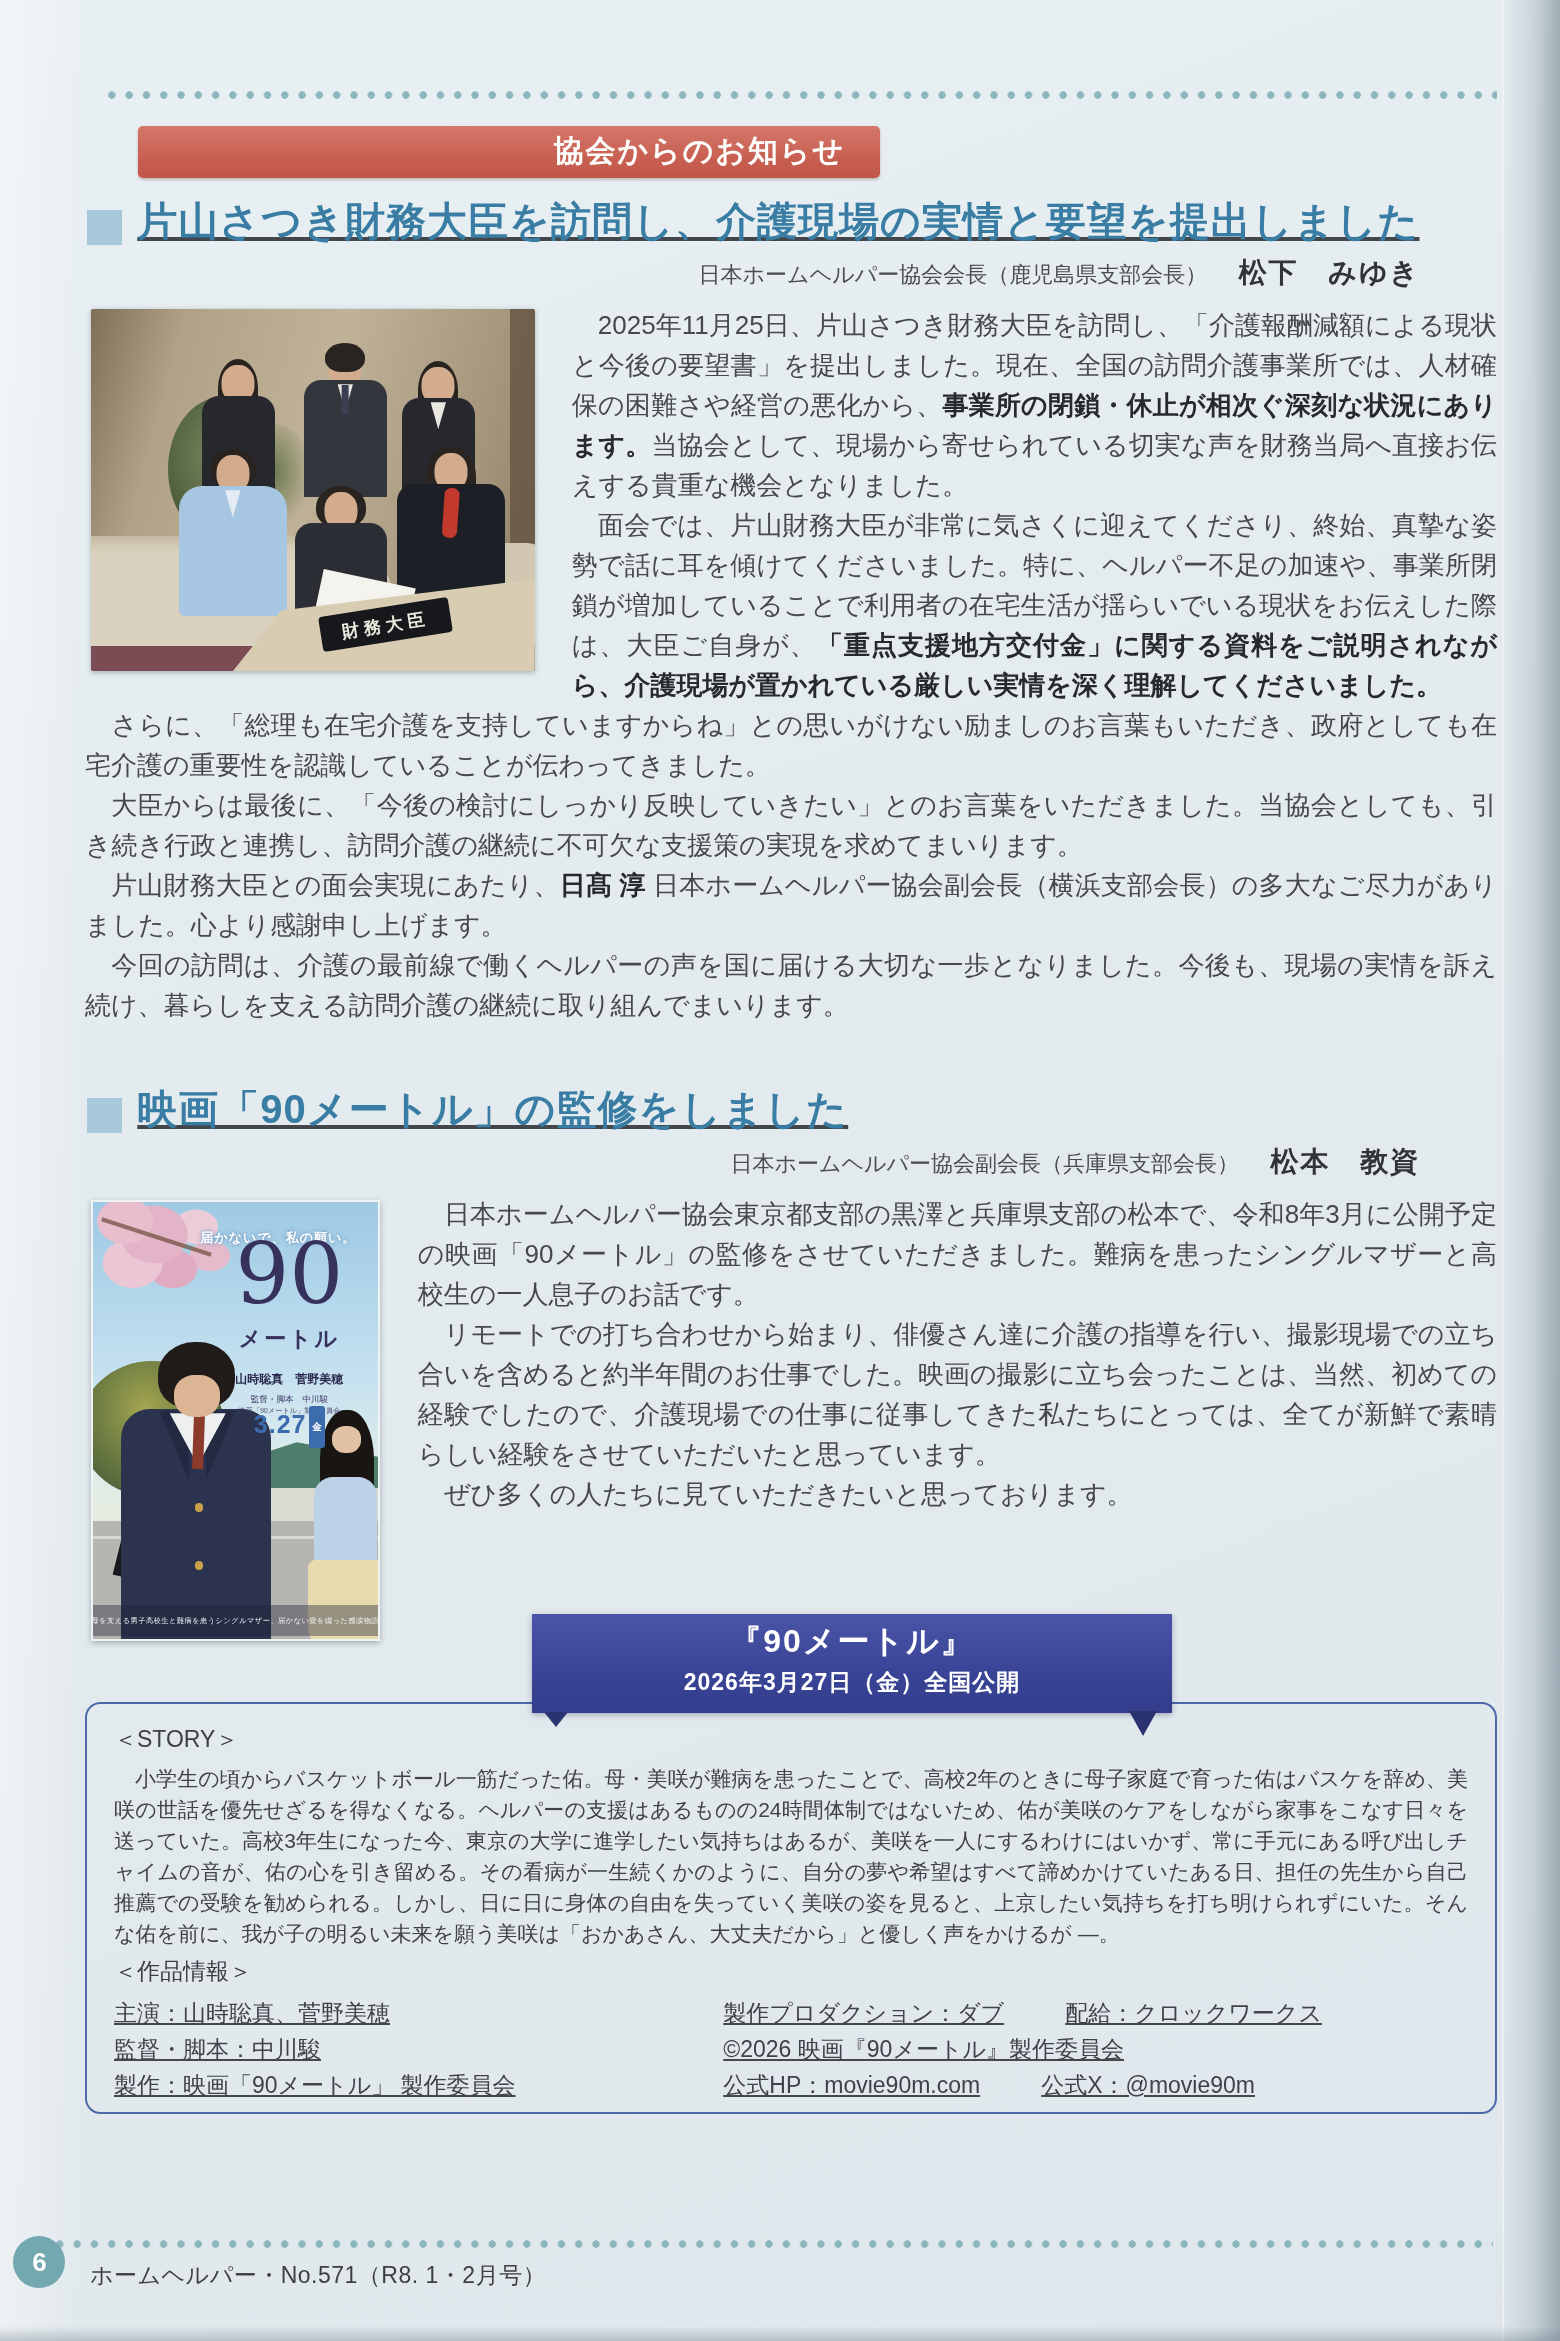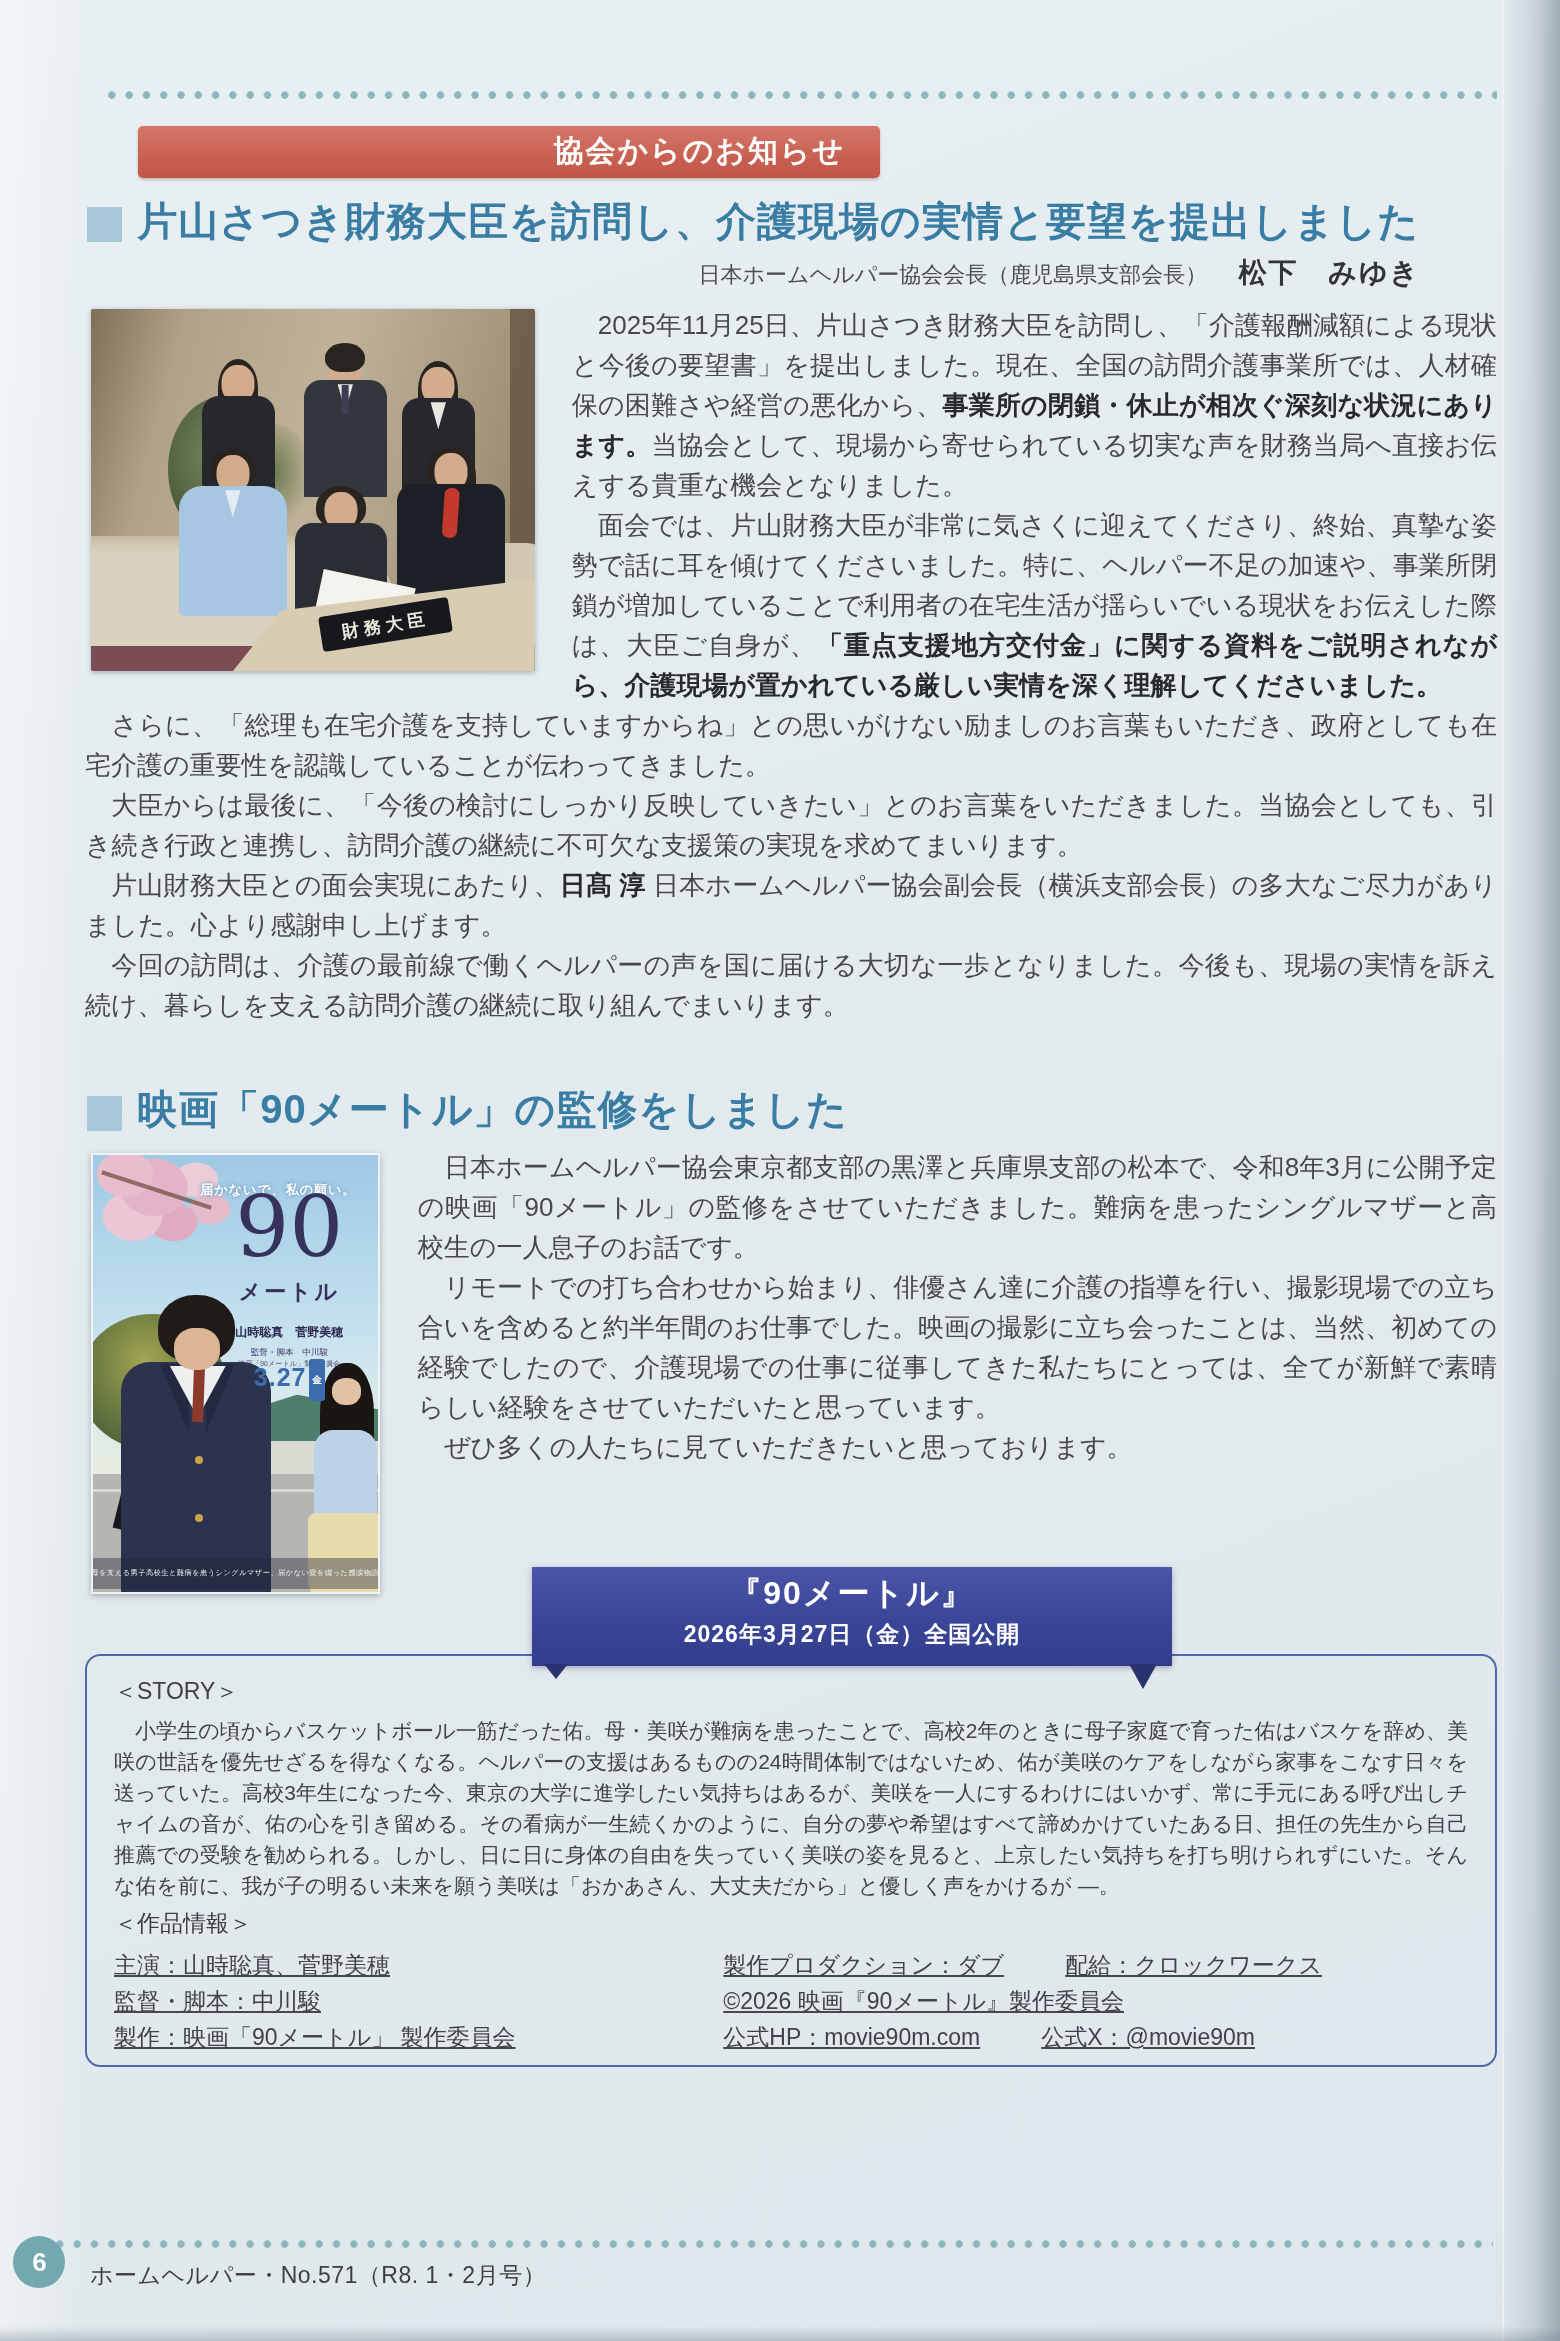--- a/index.html
+++ b/index.html
@@ -14,21 +14,21 @@
   .dotted.top{margin:33px 0 0 21px;}
 
   
   .notice-banner{margin:25px 0 0 53px;width:742px;height:52px;border-radius:4.8px;
         background:linear-gradient(180deg,#d4776a 0%,#c65d4f 70%,#bf5648 100%);
         box-shadow:0 1.9px 2.9px rgba(120,70,60,.3);
         display:flex;align-items:center;justify-content:flex-end;padding-right:35px;box-sizing:border-box;}
   .notice-banner span{color:#fdfdfb;font-size:30px;font-weight:700;letter-spacing:1.9px;}
 
   
-  .headline{display:flex;align-items:center;margin:19px 0 0 0;}
+  .headline{display:flex;align-items:flex-end;margin:19px 0 0 0;text-decoration:underline;}
   .headline .bullet{flex:0 0 auto;width:35px;height:35px;background:#a9c9da;margin:7.7px 15.4px 0 1.9px;}
   .headline .htext{font-size:40px;font-weight:700;color:#3a7da4;letter-spacing:1px;line-height:1.2;}
 
   .byline{text-align:right;margin:9.6px 77px 0 0;white-space:nowrap;}
   .byline .org{font-size:22px;color:#4a4d52;}
   .byline .name{font-size:28px;font-weight:700;color:#303338;margin-left:27px;letter-spacing:1.9px;}
 
   
   .article{margin-top:13.4px;font-size:26px;line-height:40px;color:#45484d;text-align:justify;}
   .article p{margin:0;}
@@ -232,20 +232,24 @@
       <p><span>　片山財務大臣との面会実現にあたり、</span><b>日髙 淳</b><span> 日本ホームヘルパー協会副会長（横浜支部会長）の多大なご尽力がありました。心より感謝申し上げます。</span></p>
       <p>　今回の訪問は、介護の最前線で働くヘルパーの声を国に届ける大切な一歩となりました。今後も、現場の実情を訴え続け、暮らしを支える訪問介護の継続に取り組んでまいります。</p>
       <div style="clear:both;"></div>
     </div>
 
     <div class="headline" style="margin-top:60px;">
       <span class="bullet"></span>
       <span class="htext">映画「90メートル」の監修をしました</span>
     </div>
 
+    <div class="byline">
+      <span class="org">日本ホームヘルパー協会副会長（兵庫県支部会長）</span>
+      <span class="name">松本　教資</span>
+    </div>
 
     <div class="article">
 
       <div class="poster">
         <div class="po-blossom"></div>
         <div class="po-branch"></div>
         <div class="po-tree"></div>
         <div class="po-build">
           <div class="po-roof"></div>
           <div class="po-wall"></div>

